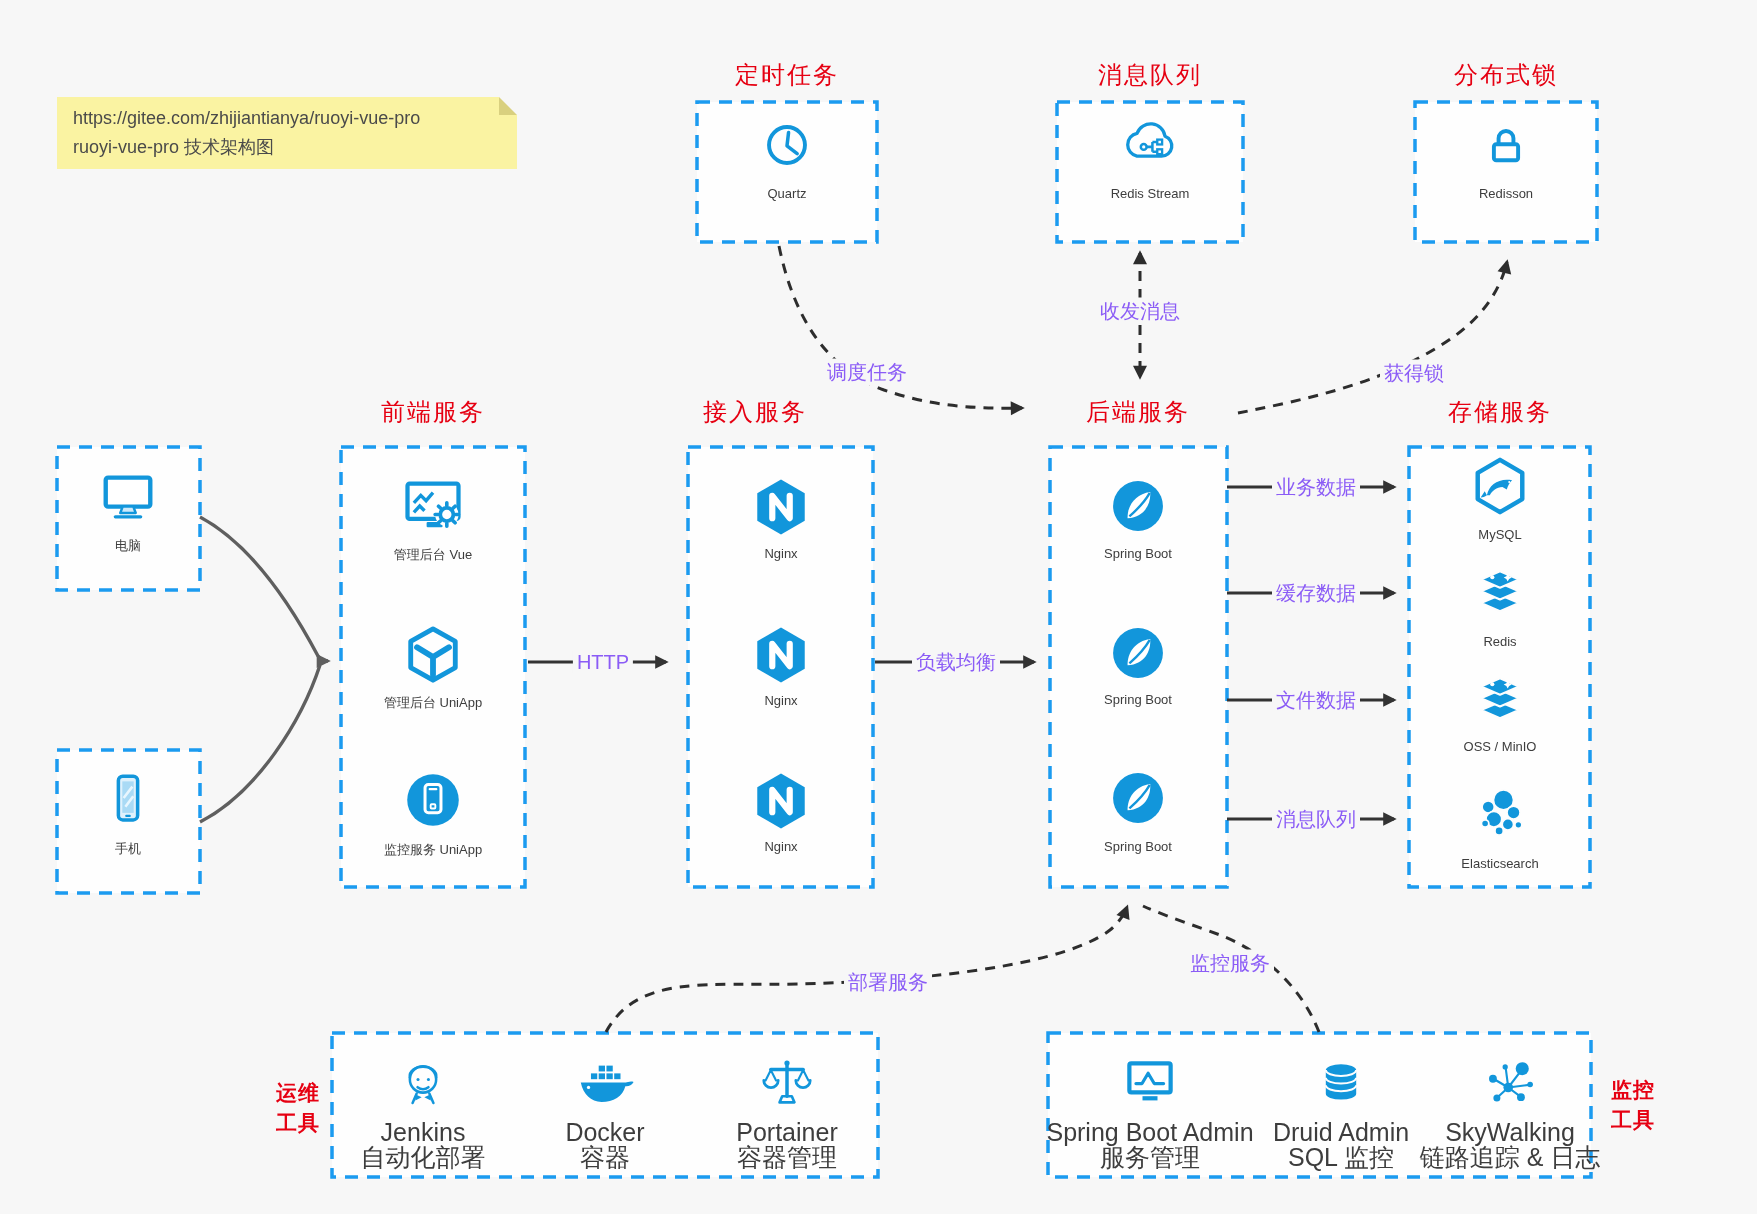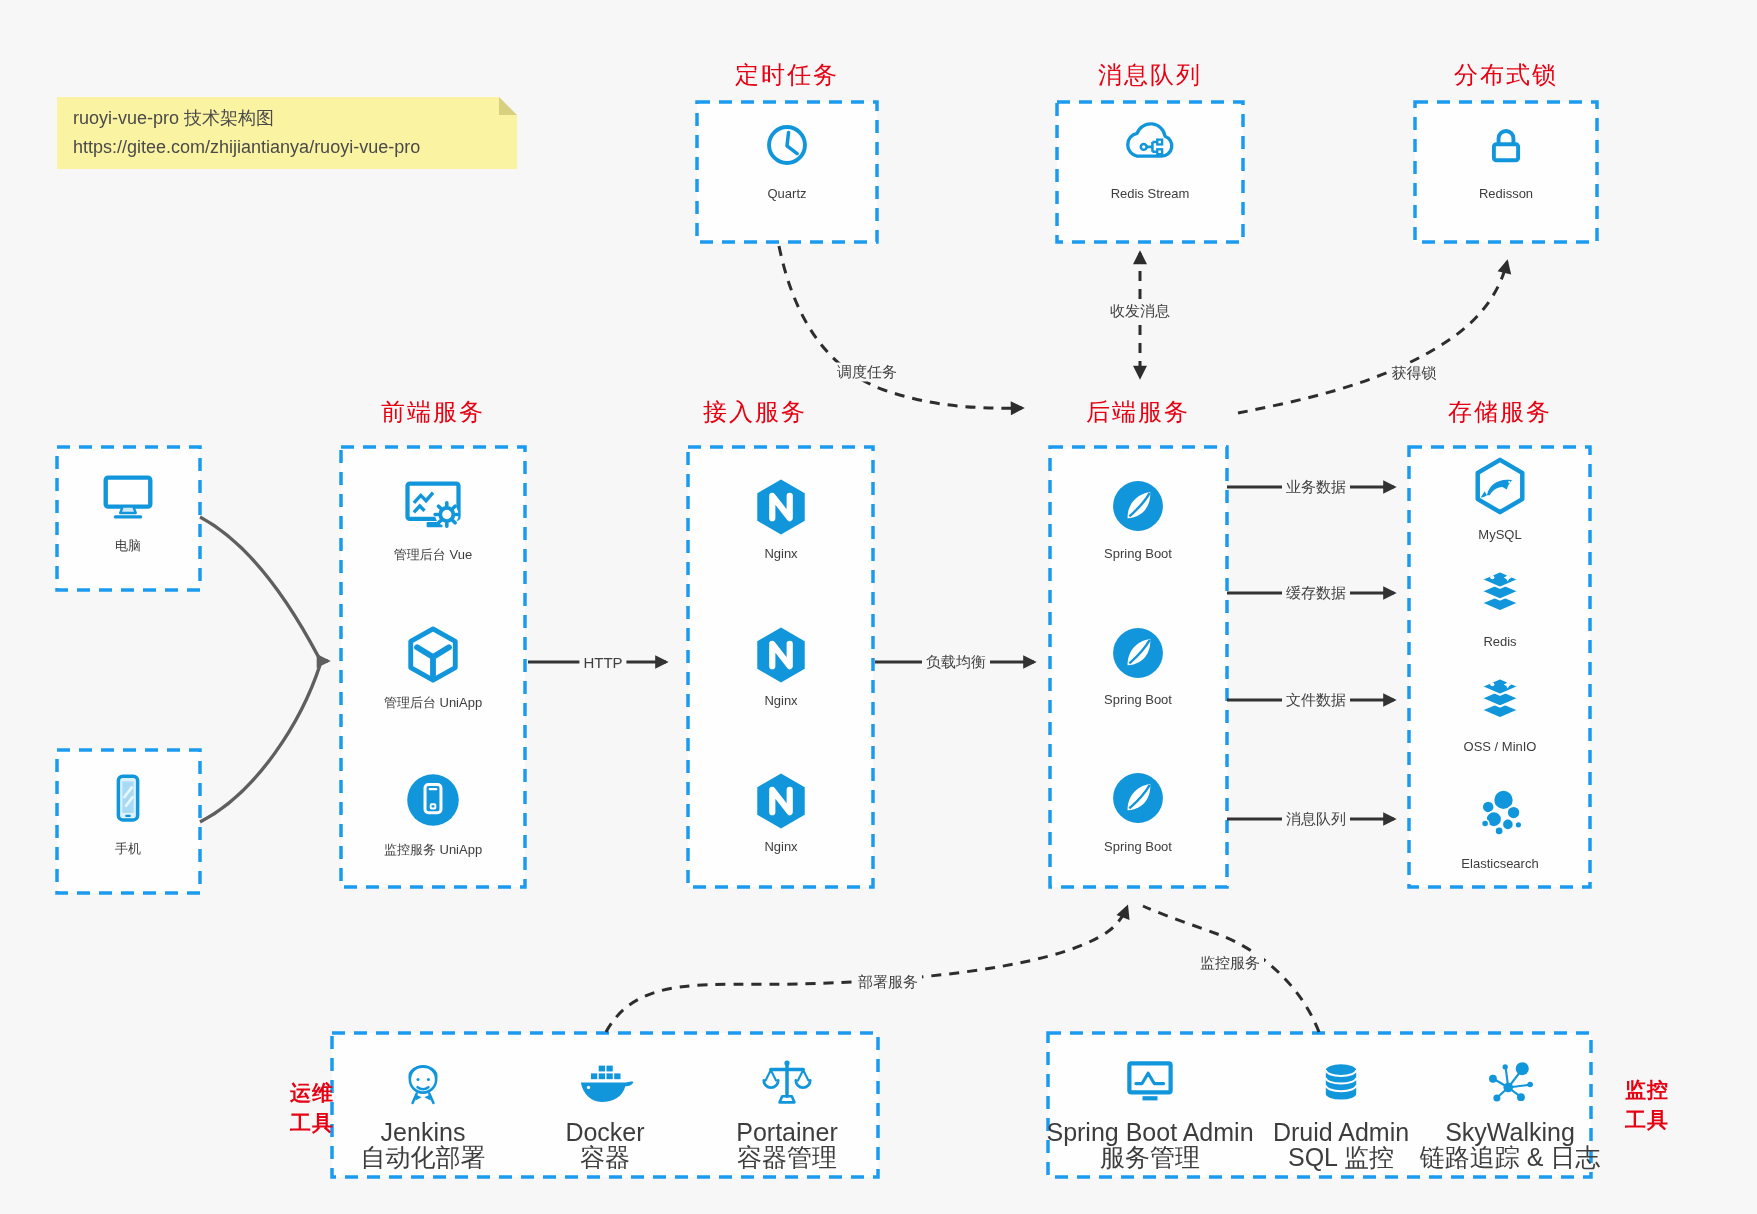--- a/index.html
+++ b/index.html
@@ -14,33 +14,33 @@
   }
   svg.underlay{position:absolute;left:0;top:0;z-index:1;}
   .gtitle{
     position:absolute;transform:translateX(-50%);z-index:4;
     font-size:24px;font-weight:normal;color:var(--red);
     letter-spacing:2px;white-space:nowrap;
   }
   .side-title{
     position:absolute;z-index:4;text-align:center;transform:translateX(-50%);
     font-size:21px;font-weight:bold;color:var(--red);
-    letter-spacing:1px;line-height:30px;white-space:nowrap;margin-left:14px;
+    letter-spacing:1px;line-height:30px;white-space:nowrap;
   }
   .nlabel{
     position:absolute;transform:translateX(-50%);z-index:4;
     font-size:13px;color:var(--ink);white-space:nowrap;
   }
   .item2{
     position:absolute;transform:translateX(-50%);z-index:4;text-align:center;
     font-size:25px;color:var(--ink);line-height:25px;white-space:nowrap;
   }
   .elabel{
     position:absolute;transform:translate(-50%,-50%);z-index:5;
-    font-size:15px;color:#404040;background:var(--canvas);
+    font-size:20px;color:#8b5cf6;background:var(--canvas);
     padding:0 4px;white-space:nowrap;
   }
   .icon{position:absolute;transform:translate(-50%,-50%);z-index:3;}
   .icon svg{display:block;}
   .note{
     position:absolute;left:57px;top:97px;width:460px;height:72px;z-index:4;
     background:#faf3a2;color:#4a4a4a;font-size:18px;line-height:29px;
     padding:7px 16px;box-sizing:border-box;
   }
   .note .fold{
@@ -239,22 +239,22 @@
       <path d="M779 246 C793 314 824 368 884 390 C930 406 975 409 1022 408" marker-end="url(#mD)"></path>
       <path d="M1140 253 V377" marker-start="url(#mD)" marker-end="url(#mD)"></path>
       <path d="M1238 413 C1310 399 1390 381 1452 338 C1482 317 1500 291 1507 262" marker-end="url(#mD)"></path>
       <path d="M606 1032 C638 974 706 986 800 984 C880 982 1055 972 1110 930 Q1122 920 1127 907" marker-end="url(#mD)"></path>
       <path d="M1319 1032 C1302 988 1264 952 1220 935 C1196 926 1165 916 1143 906"></path>
     </g>
   </svg>
 
   <div class="note">
     <div class="fold"></div>
+    <div>https://gitee.com/zhijiantianya/ruoyi-vue-pro</div>
     <div>ruoyi-vue-pro 技术架构图</div>
-    <div>https://gitee.com/zhijiantianya/ruoyi-vue-pro</div>
   </div>
 
   <div class="gtitle" style="left:787px;top:59px">定时任务</div>
   <div class="gtitle" style="left:1150px;top:59px">消息队列</div>
   <div class="gtitle" style="left:1506px;top:59px">分布式锁</div>
   <div class="gtitle" style="left:433px;top:396px">前端服务</div>
   <div class="gtitle" style="left:755px;top:396px">接入服务</div>
   <div class="gtitle" style="left:1138px;top:396px">后端服务</div>
   <div class="gtitle" style="left:1500px;top:396px">存储服务</div>
   <div class="side-title" style="left:298px;top:1078px">

